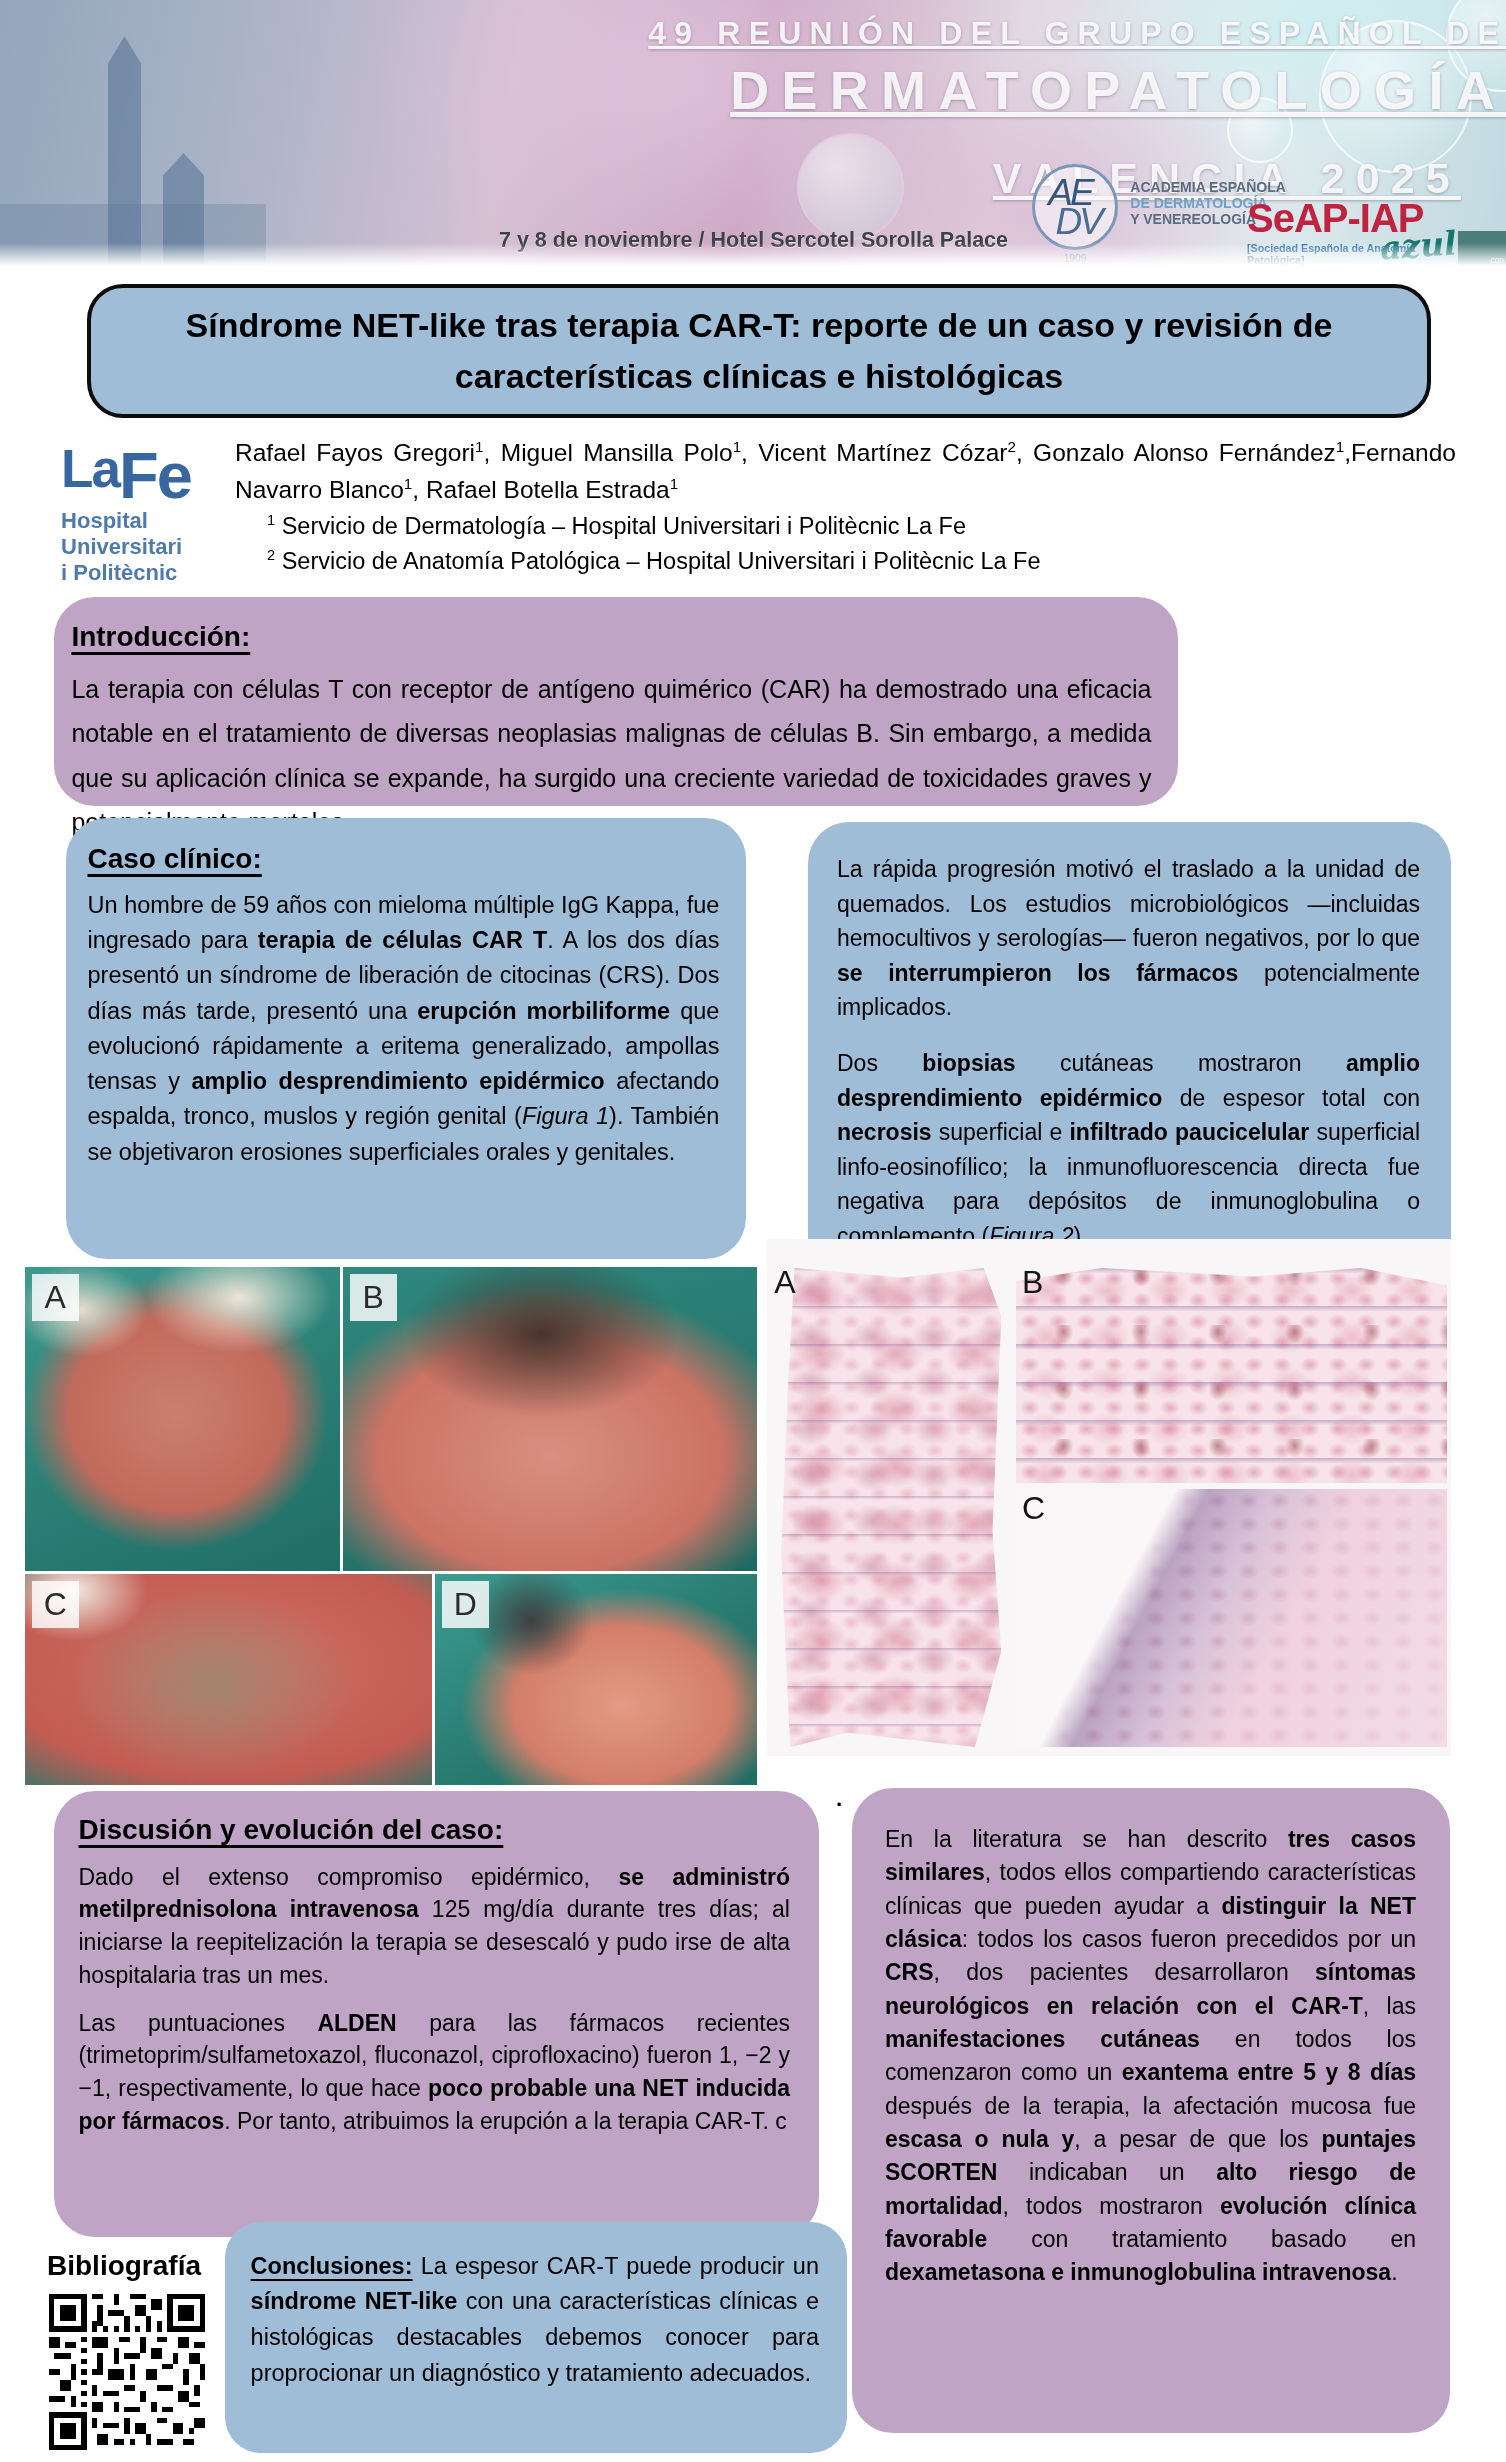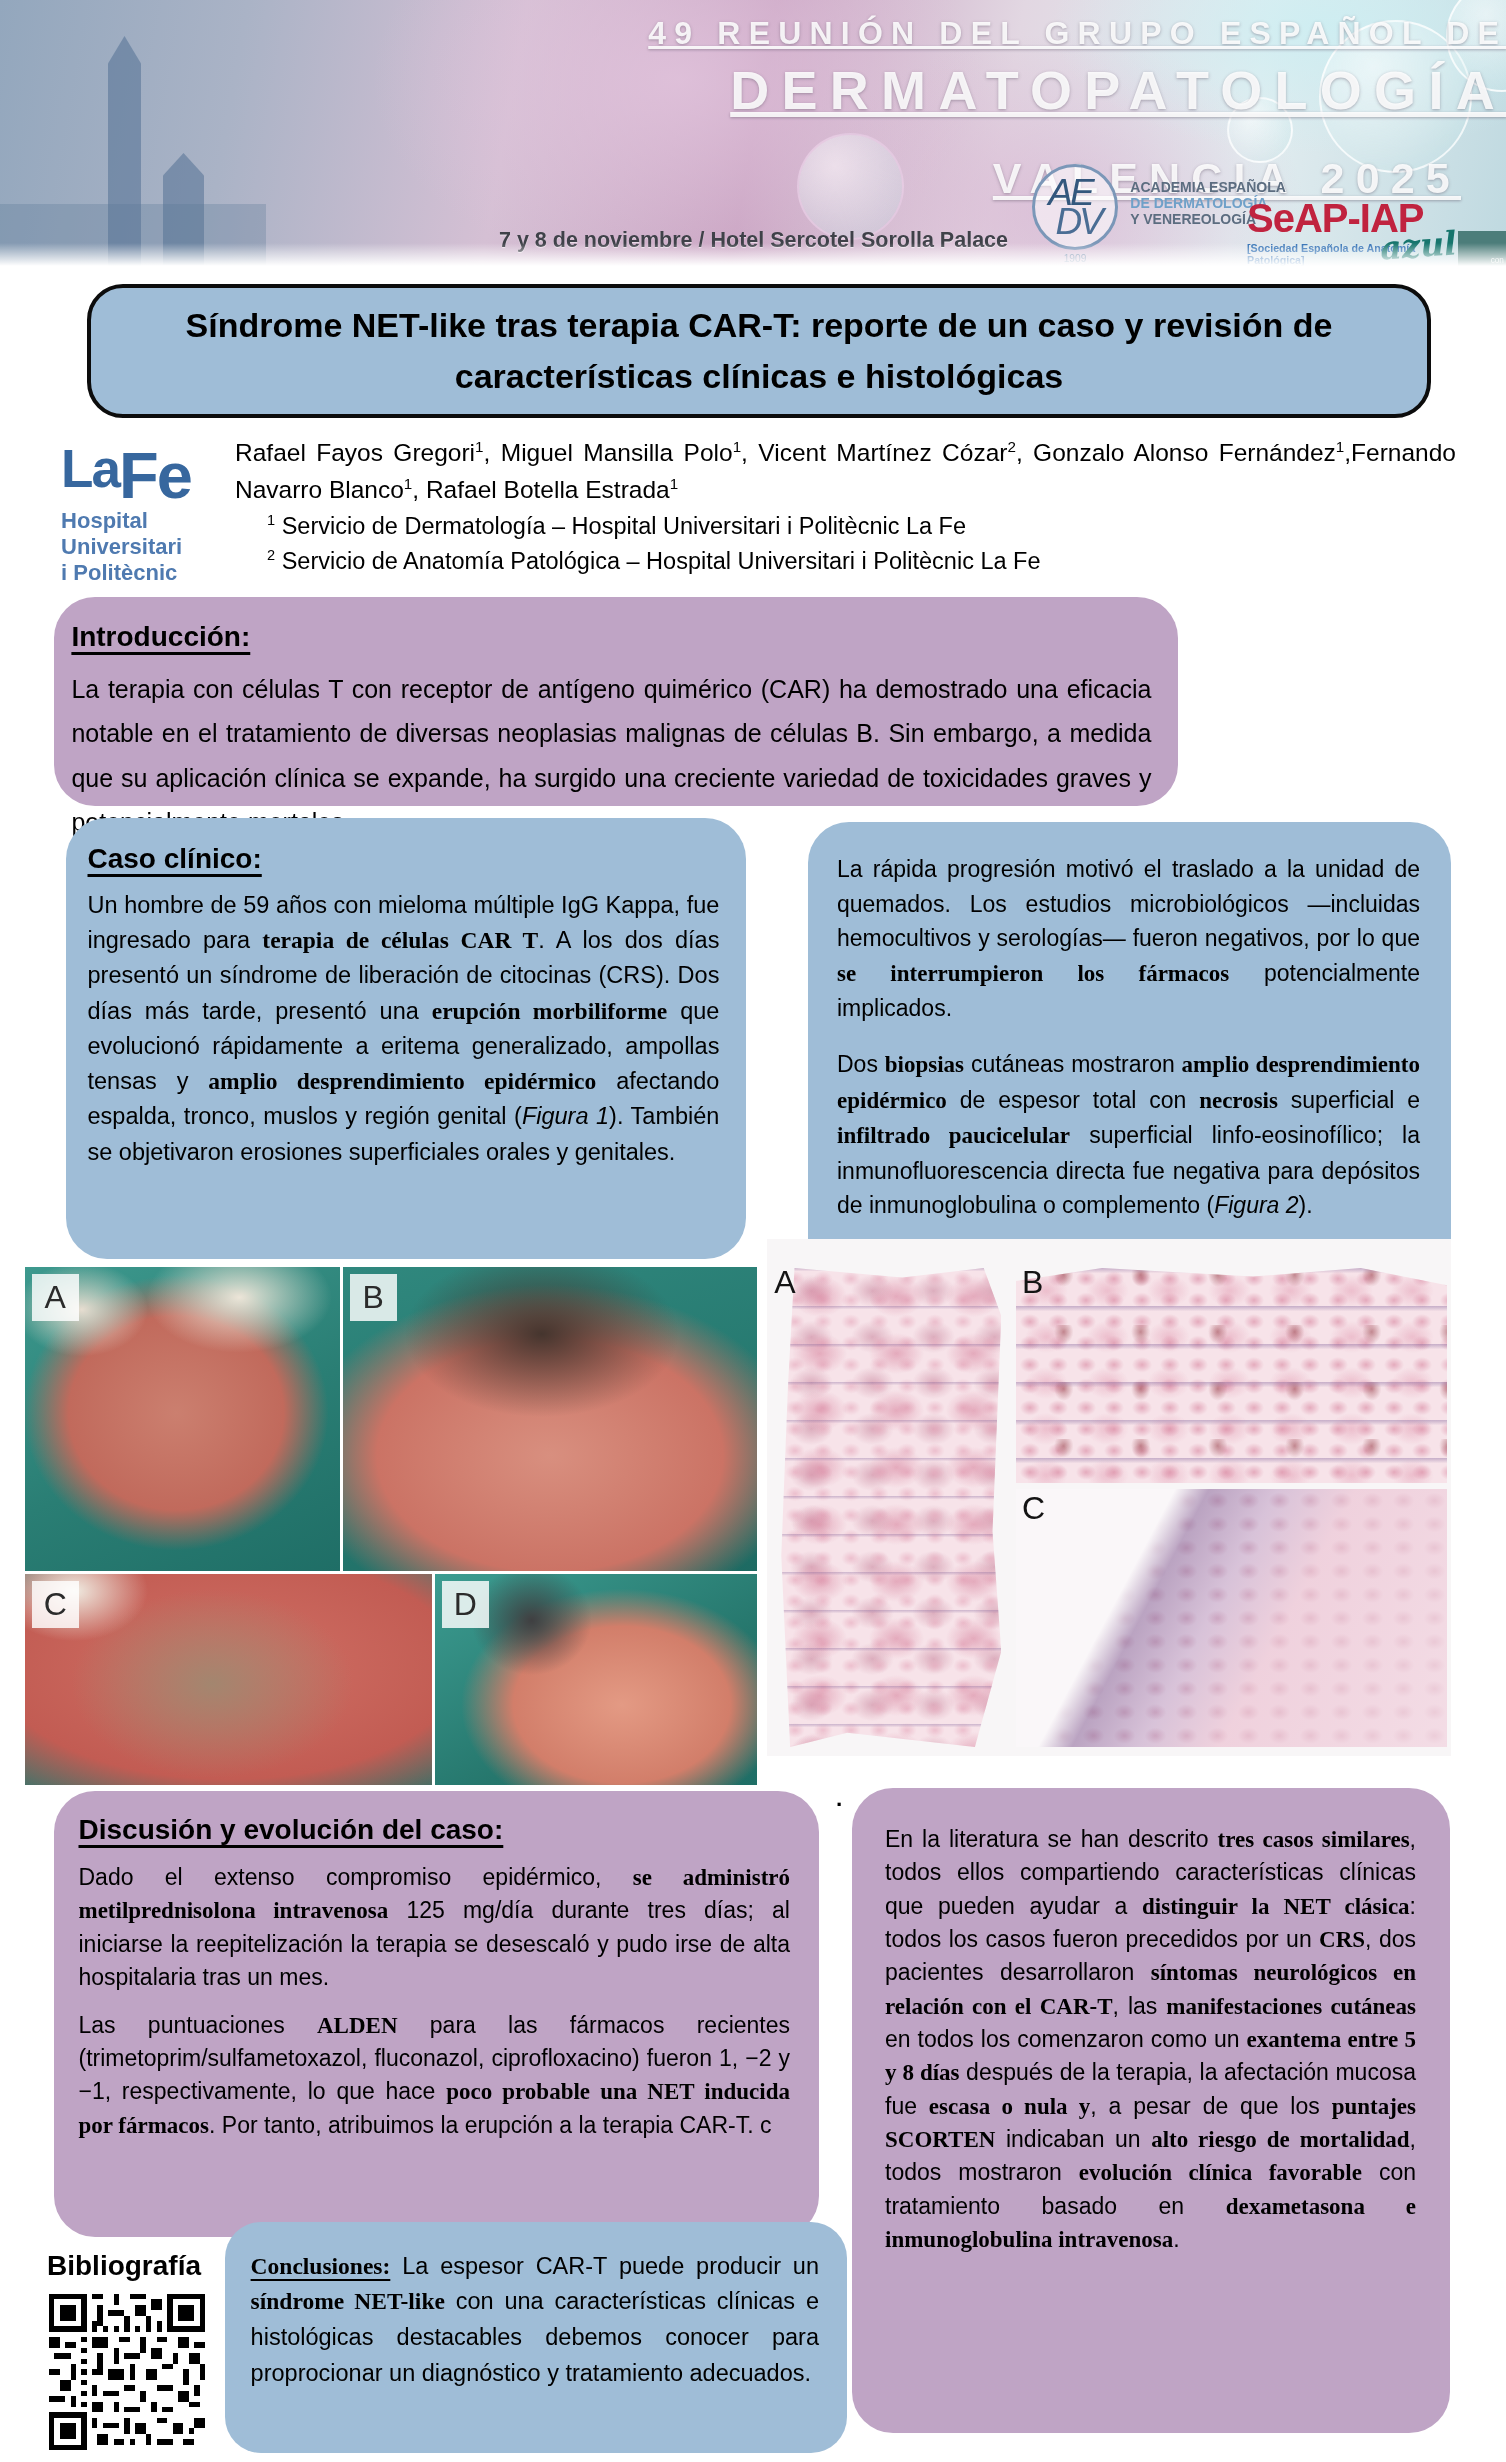--- a/index.html
+++ b/index.html
@@ -151,21 +151,21 @@
   .lit-box{left:852px; top:1788px; width:598px; height:645px; padding:35px 34px 15.3px 33px;}
   .lit-box p{font-size:23px; line-height:1.45; text-align:justify;}
 
   
   .biblio-label{position:absolute; left:47px; top:2250px; font-size:28px; font-weight:bold;}
   .qr{position:absolute; left:49px; top:2294px; width:156px; height:156px; background:#fff;}
   .concl-box{left:225px; top:2222px; width:622px; height:231px; padding:26.6px 28px 15.3px 25.6px; border-radius:36px;}
   .concl-box p{font-size:23.5px; line-height:1.52; text-align:justify;}
 
   
-  .b{font-weight:bold;font-family:Liberation Serif, serif;} .i{font-style:italic;} .u{text-decoration:underline; text-decoration-thickness:2px; text-underline-offset:5.1px;}
+  .b{font-weight:bold;} .i{font-style:italic;} .u{text-decoration:underline; text-decoration-thickness:2px; text-underline-offset:5.1px;}
   .sup{vertical-align:super; font-size:.62em; line-height:0;}
 </style>
 </head>
 <body>
 
 <div class="poster">
 
   <header class="hdr">
     <div class="tower tower-main"></div>
     <div class="tower tower-small"></div>

